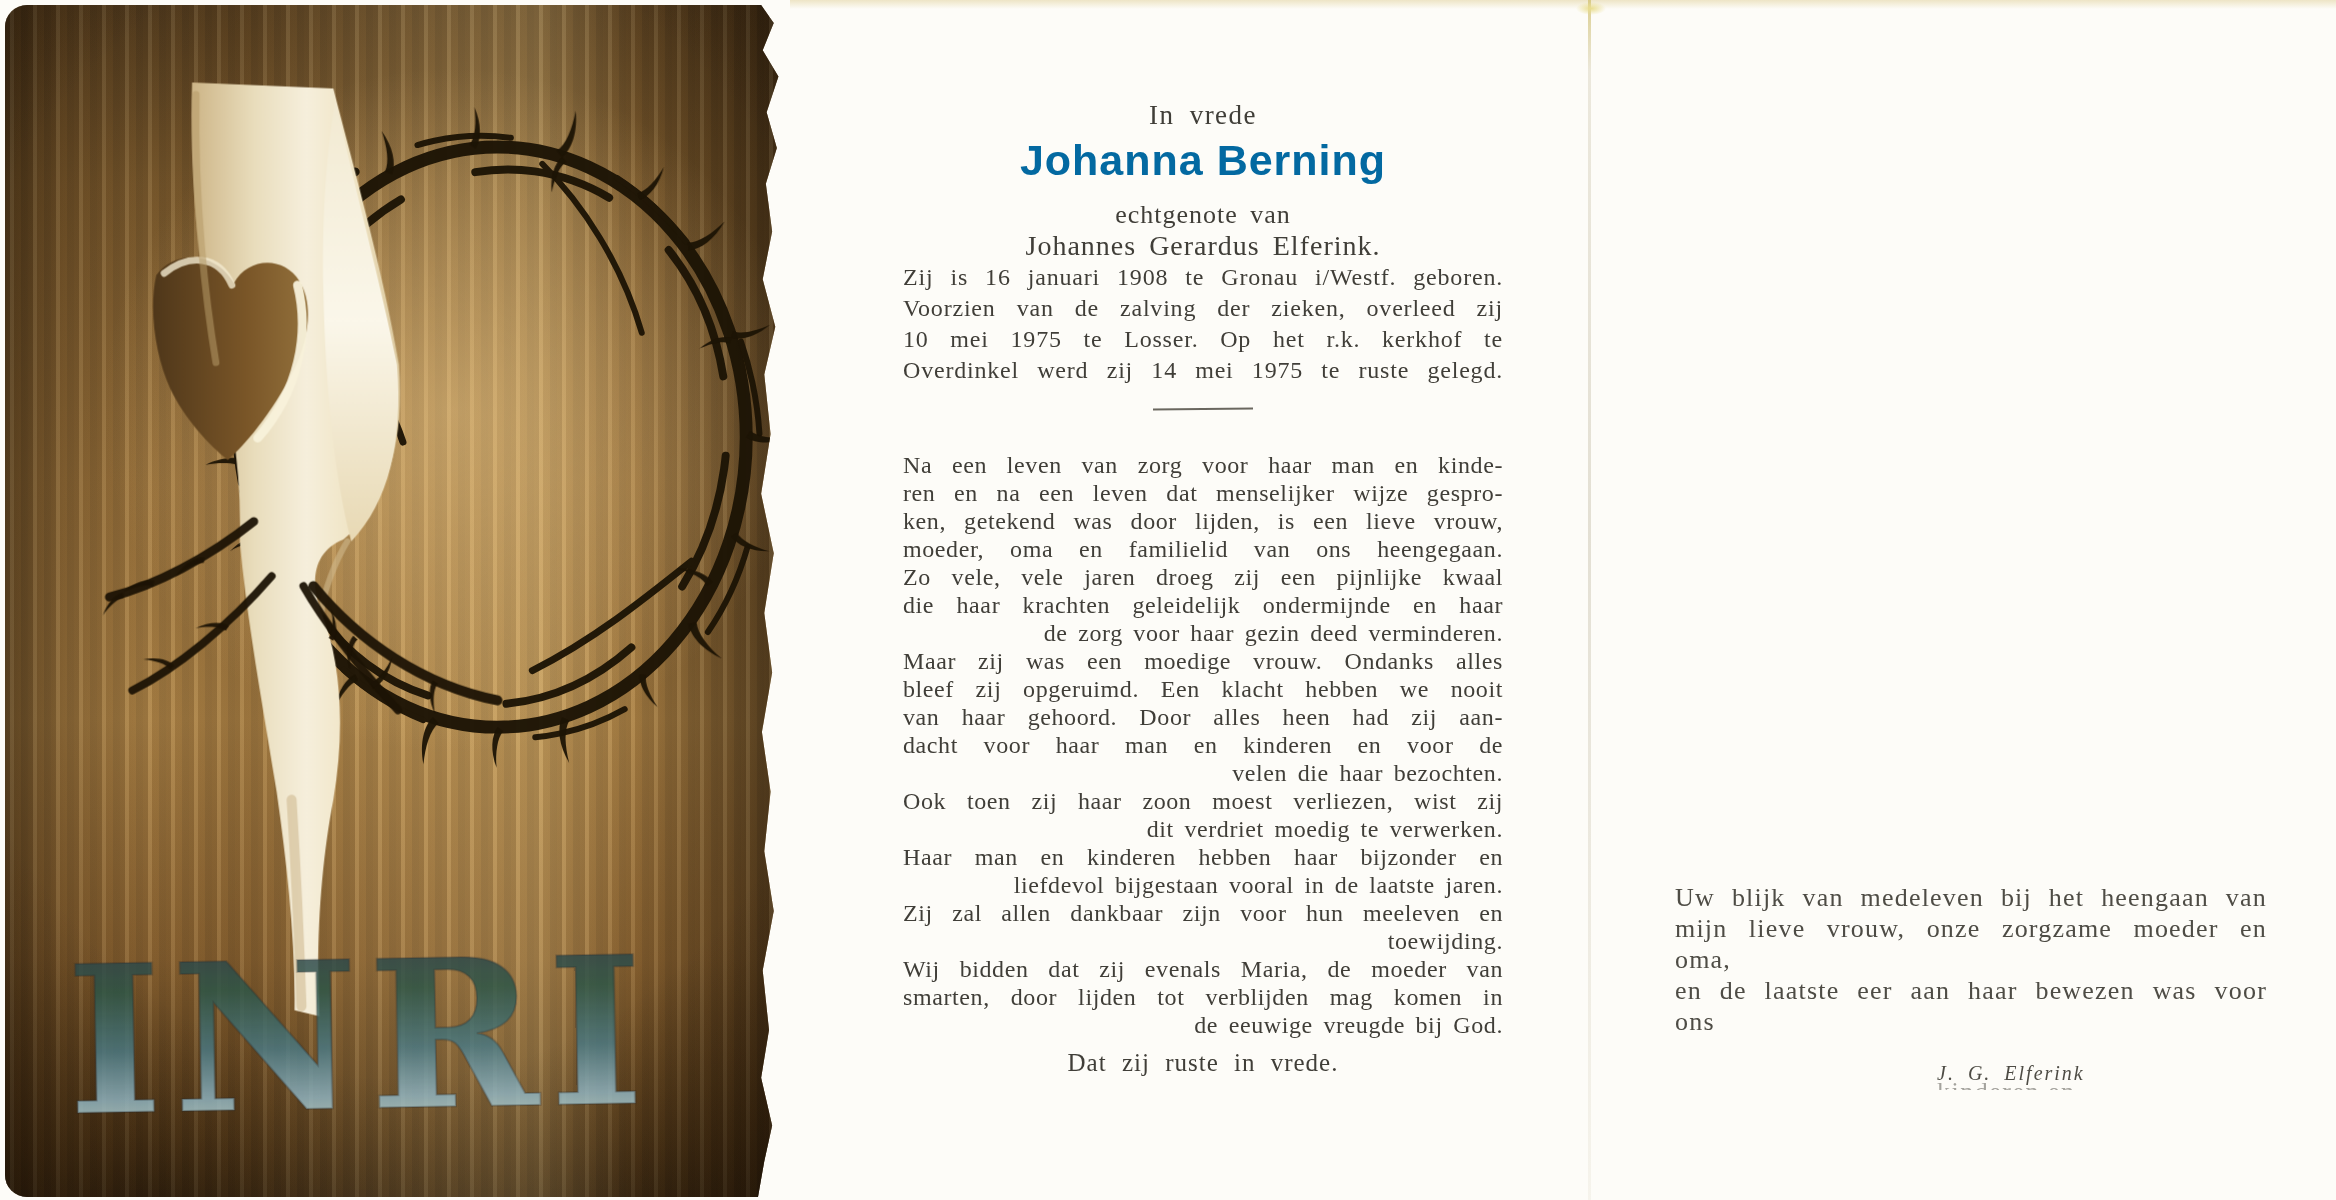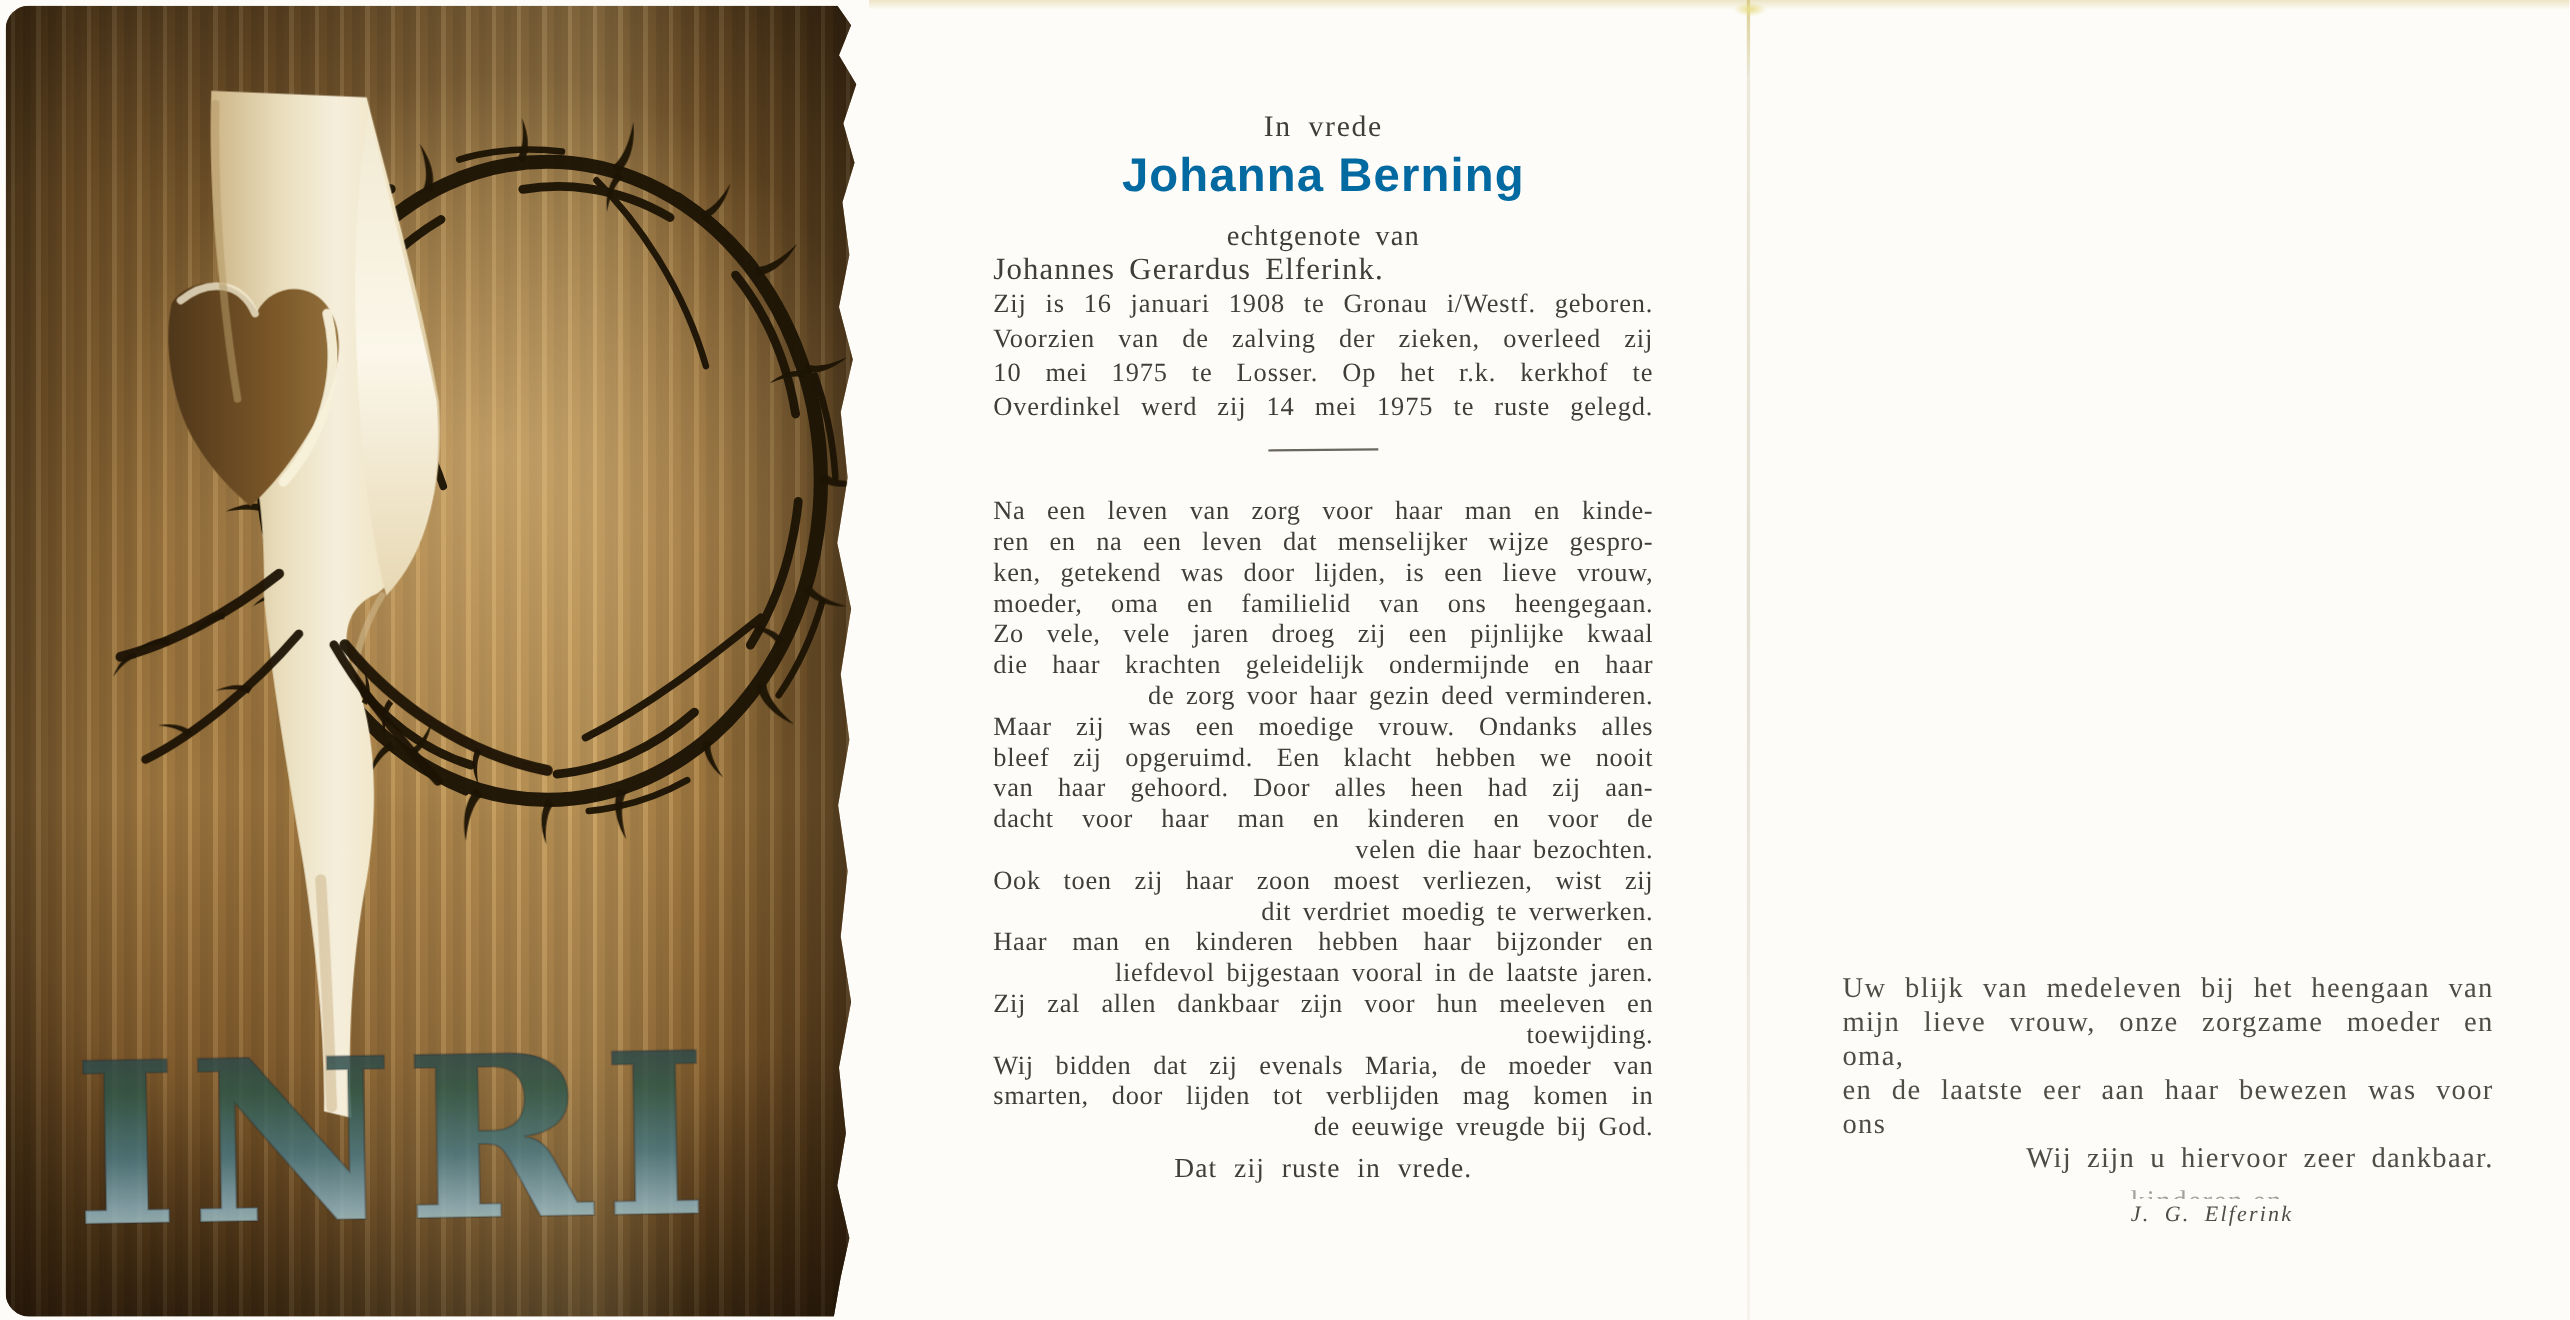--- a/index.html
+++ b/index.html
@@ -54,21 +54,21 @@
   
   .mid-panel{position:absolute;left:790px;top:0;width:800px;height:1200px;}
   .mid-col{position:absolute;left:113px;top:0;width:600px;height:1080px;color:#403e38;}
   .intro{position:absolute;top:100px;width:100%;text-align:center;font-size:27px;
     letter-spacing:1.5px;word-spacing:7px;}
   .name{position:absolute;top:136px;width:100%;text-align:center;
     font-family:"Liberation Sans",sans-serif;font-weight:700;font-size:43px;
     letter-spacing:1px;color:#0369a1;}
   .relation{position:absolute;top:200px;width:100%;text-align:center;font-size:26px;
     letter-spacing:1px;word-spacing:5px;}
-  .spouse{position:absolute;top:230px;width:100%;text-align:left;font-size:28px;
+  .spouse{position:absolute;top:230px;width:100%;text-align:center;font-size:28px;
     letter-spacing:1px;word-spacing:5px;}
   .vitals{position:absolute;top:262px;width:100%;font-size:24px;line-height:31px;
     letter-spacing:0.8px;word-spacing:4px;}
   .divider{position:absolute;top:408px;left:250px;width:100px;height:2px;
     background:#6a675f;transform:rotate(-0.6deg);}
   .body-text{position:absolute;top:451px;width:100%;font-size:24px;line-height:28px;
     letter-spacing:0.6px;word-spacing:4px;}
   .closing{position:absolute;top:1049px;width:100%;text-align:center;font-size:25px;
     letter-spacing:1px;word-spacing:8px;}
 
@@ -238,18 +238,17 @@
     <div class="closing">Dat zij ruste in vrede.</div>
   </div>
 </div>
 
 <div class="right-panel">
   <div class="ack">
     <div>
         <div class="line just">Uw blijk van medeleven bij het heengaan van</div>
         <div class="line just">mijn lieve vrouw, onze zorgzame moeder en oma,</div>
         <div class="line just">en de laatste eer aan haar bewezen was voor ons</div>
-        <div class="line">Wij zijn u hiervoor zeer dankbaar.</div>
       </div>
     <div class="signature">J. G. Elferink</div>
   </div>
   <div class="cutoff">kinderen en kleinkinderen</div>
 </div>
 
 </body></html>

